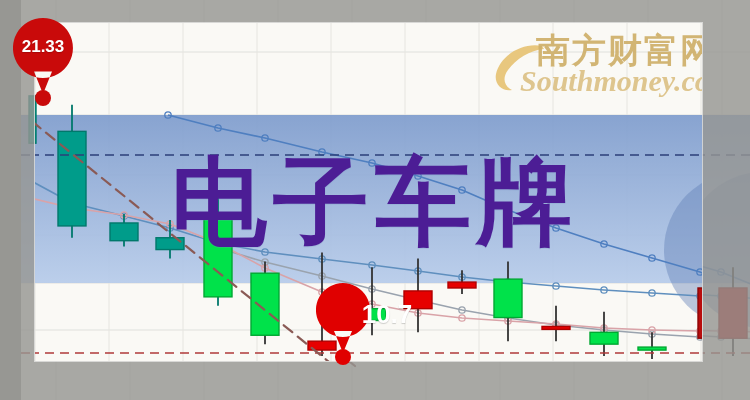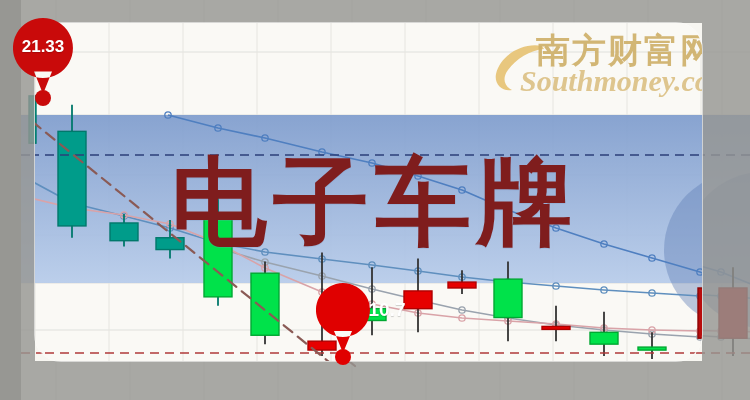--- a/index.html
+++ b/index.html
@@ -11,30 +11,29 @@
   #chart-canvas{position:absolute;left:0;top:0;width:750px;height:400px;}
   
   .veil-part{position:absolute;background:rgba(150,150,147,.82);}
 
   
   #focus-card{
     position:absolute;left:35px;top:23px;width:667px;height:338px;
     background:rgba(250,249,245,.93);
     box-shadow:0 0 0 1px rgba(255,255,255,.55);
     overflow:hidden;
-    border-radius:26px;
   }
   #card-inner{position:absolute;left:-35px;top:-23px;width:750px;height:400px;}
 
   
   #hero-title{
     position:absolute;left:0;top:150px;width:750px;
     text-align:center;
     font-size:96px;line-height:104px;font-weight:bold;
-    color:#7f1d1d;letter-spacing:6px;
+    color:#4c1d95;letter-spacing:6px;
     font-family:"DejaVu Sans","Liberation Sans",sans-serif;
     text-shadow:0 1px 0 rgba(120,150,195,.25);
     white-space:nowrap;
   }
 
   
   #watermark{position:absolute;left:492px;top:28px;width:240px;height:74px;}
   #wm-cn{
     position:absolute;left:44px;top:0px;
     font-size:34px;font-weight:bold;color:#cfb06a;letter-spacing:2px;
@@ -356,16 +355,16 @@
   <div id="hero-title">电子车牌</div>
 
   <div id="markers-layer" class="layer">
       <div class="balloon" style="left: -8px; top: 18px; width: 60px; height: 94px;"><svg viewBox="0 0 60 94" width="60" height="94">
           <path d="M 30 0 a 30 30 0 1 1 -0.1 0 Z M 21 53.400000000000006 L 30 76 L 39 53.400000000000006 Z" fill="#c90a0a"></path>
           <circle cx="30" cy="80" r="8" fill="#c90a0a"></circle>
         </svg><div class="bal-label" style="top: 19px; font-size: 17px;">21.33</div></div>
       <div class="balloon" style="left: 295px; top: 283px; width: 54px; height: 88px;"><svg viewBox="0 0 54 88" width="54" height="88">
           <path d="M 27 0 a 27 27 0 1 1 -0.1 0 Z M 18 48.06 L 27 70 L 36 48.06 Z" fill="#e00000"></path>
           <circle cx="27" cy="74" r="8" fill="#e00000"></circle>
-        </svg><div class="bal-label" style="top: 16px; font-size: 19px; padding-left: 44px;">10.7</div></div>
+        </svg><div class="bal-label" style="top: 16px; font-size: 26px; padding-left: 44px;">10.7</div></div>
     </div>
 
 </div>
 
 </body></html>

